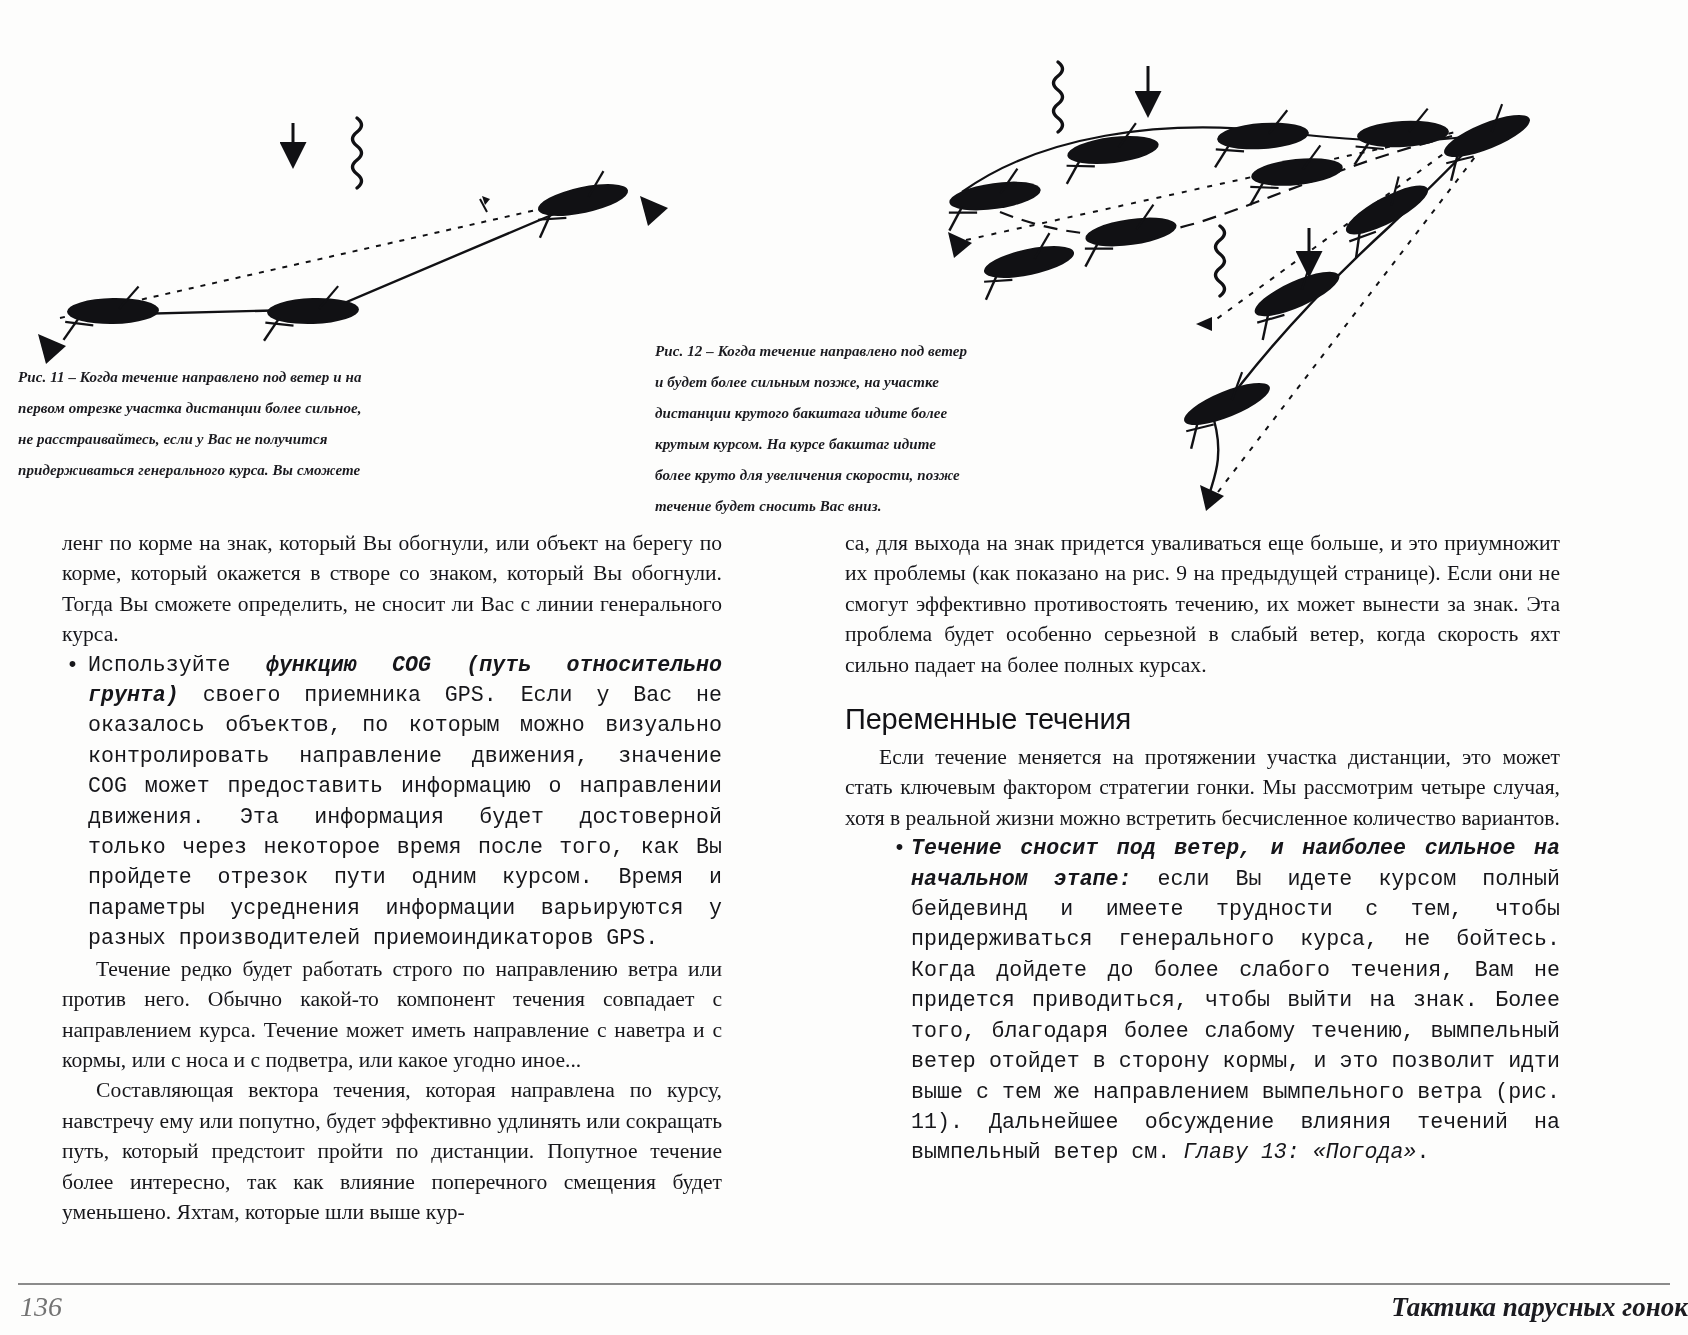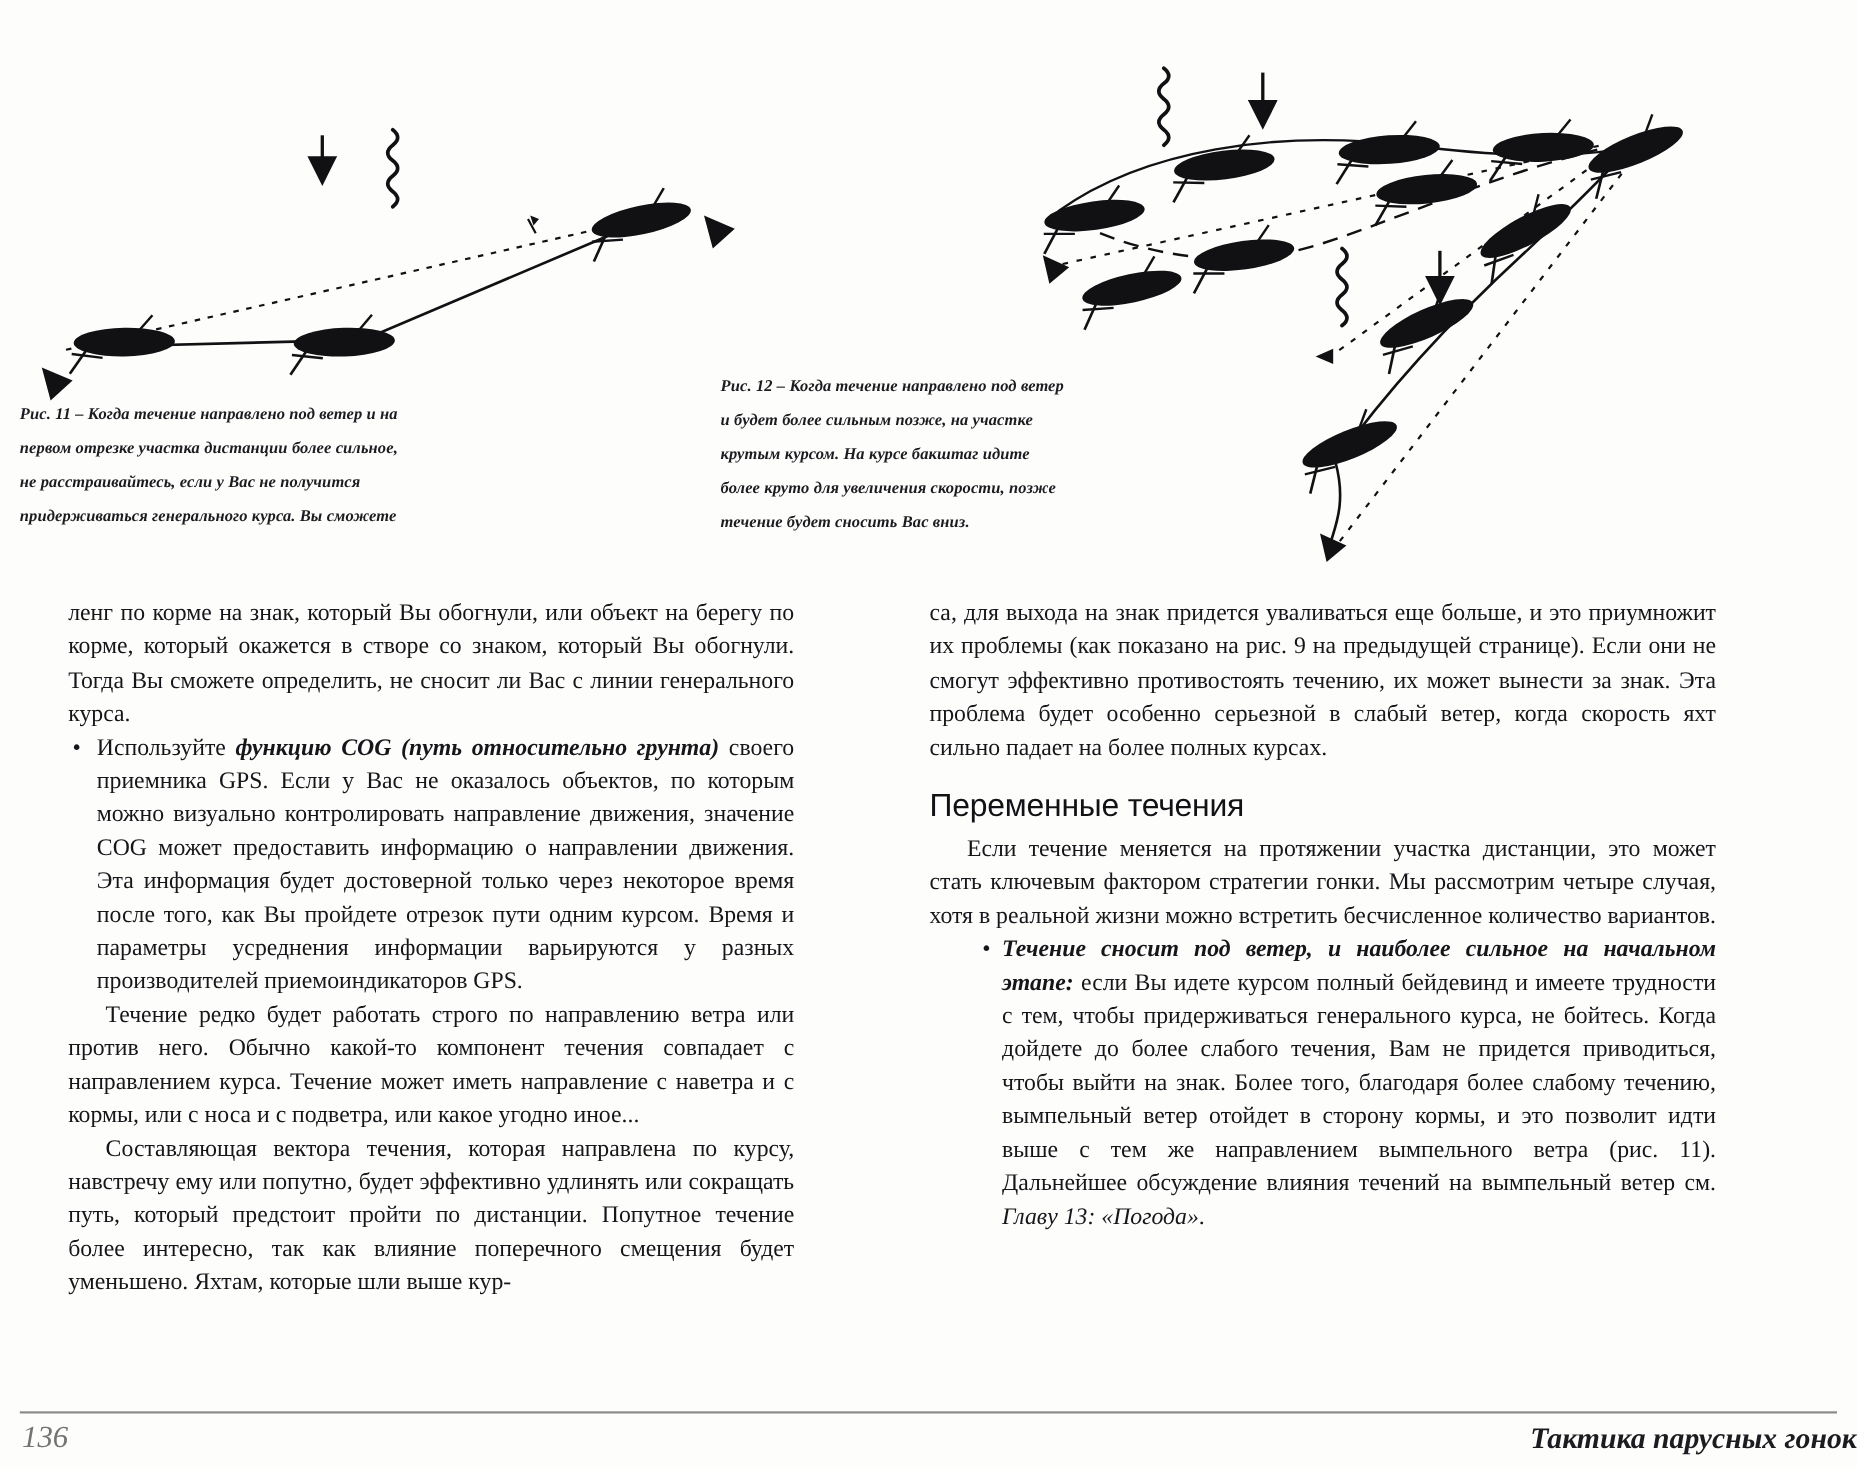--- a/index.html
+++ b/index.html
@@ -54,23 +54,23 @@
     top: 528px;
     font-size: 21.6px;
     line-height: 30.4px;
     text-align: justify;
     color: #16161a;
   }
   #col-left  { left: 62px;  width: 660px; }
   #col-right { left: 845px; width: 715px; }
 
   .para { margin: 0; text-indent: 34px; }
-  .para.noindent { text-indent: 0; margin-top: 14px; }
-
-  .bullet-list { list-style: none; margin: 0; padding: 0; }
+  .para.noindent { text-indent: 0; }
+
+  .bullet-list { list-style: none; margin: 0; padding: 0; font-family: Liberation Mono, monospace; }
   .bullet-item {
     position: relative;
     padding-left: 26px;
     text-align: justify;
   }
   .bullet-item::before {
     content: "•";
     position: absolute;
     left: 4px;
     top: 0;
@@ -203,20 +203,21 @@
   <div class="caption" id="caption-fig11">
     <span class="cap-line">Рис. 11 – Когда течение направлено под ветер и на</span>
     <span class="cap-line">первом отрезке участка дистанции более сильное,</span>
     <span class="cap-line">не расстраивайтесь, если у Вас не получится</span>
     <span class="cap-line">придерживаться генерального курса. Вы сможете</span>
   </div>
 
   <div class="caption" id="caption-fig12">
     <span class="cap-line">Рис. 12 – Когда течение направлено под ветер</span>
     <span class="cap-line">и будет более сильным позже, на участке</span>
+    <span class="cap-line">дистанции крутого бакштага идите более</span>
     <span class="cap-line">крутым курсом. На курсе бакштаг идите</span>
     <span class="cap-line">более круто для увеличения скорости, позже</span>
     <span class="cap-line">течение будет сносить Вас вниз.</span>
   </div>
 
   <div class="col" id="col-left">
 
     <p class="para noindent">ленг по корме на знак, который Вы обогнули, или объект на берегу по корме, который окажется в створе со знаком, который Вы обогнули. Тогда Вы сможете определить, не сносит ли Вас с линии генерального курса.</p>
 
     <ul class="bullet-list">

